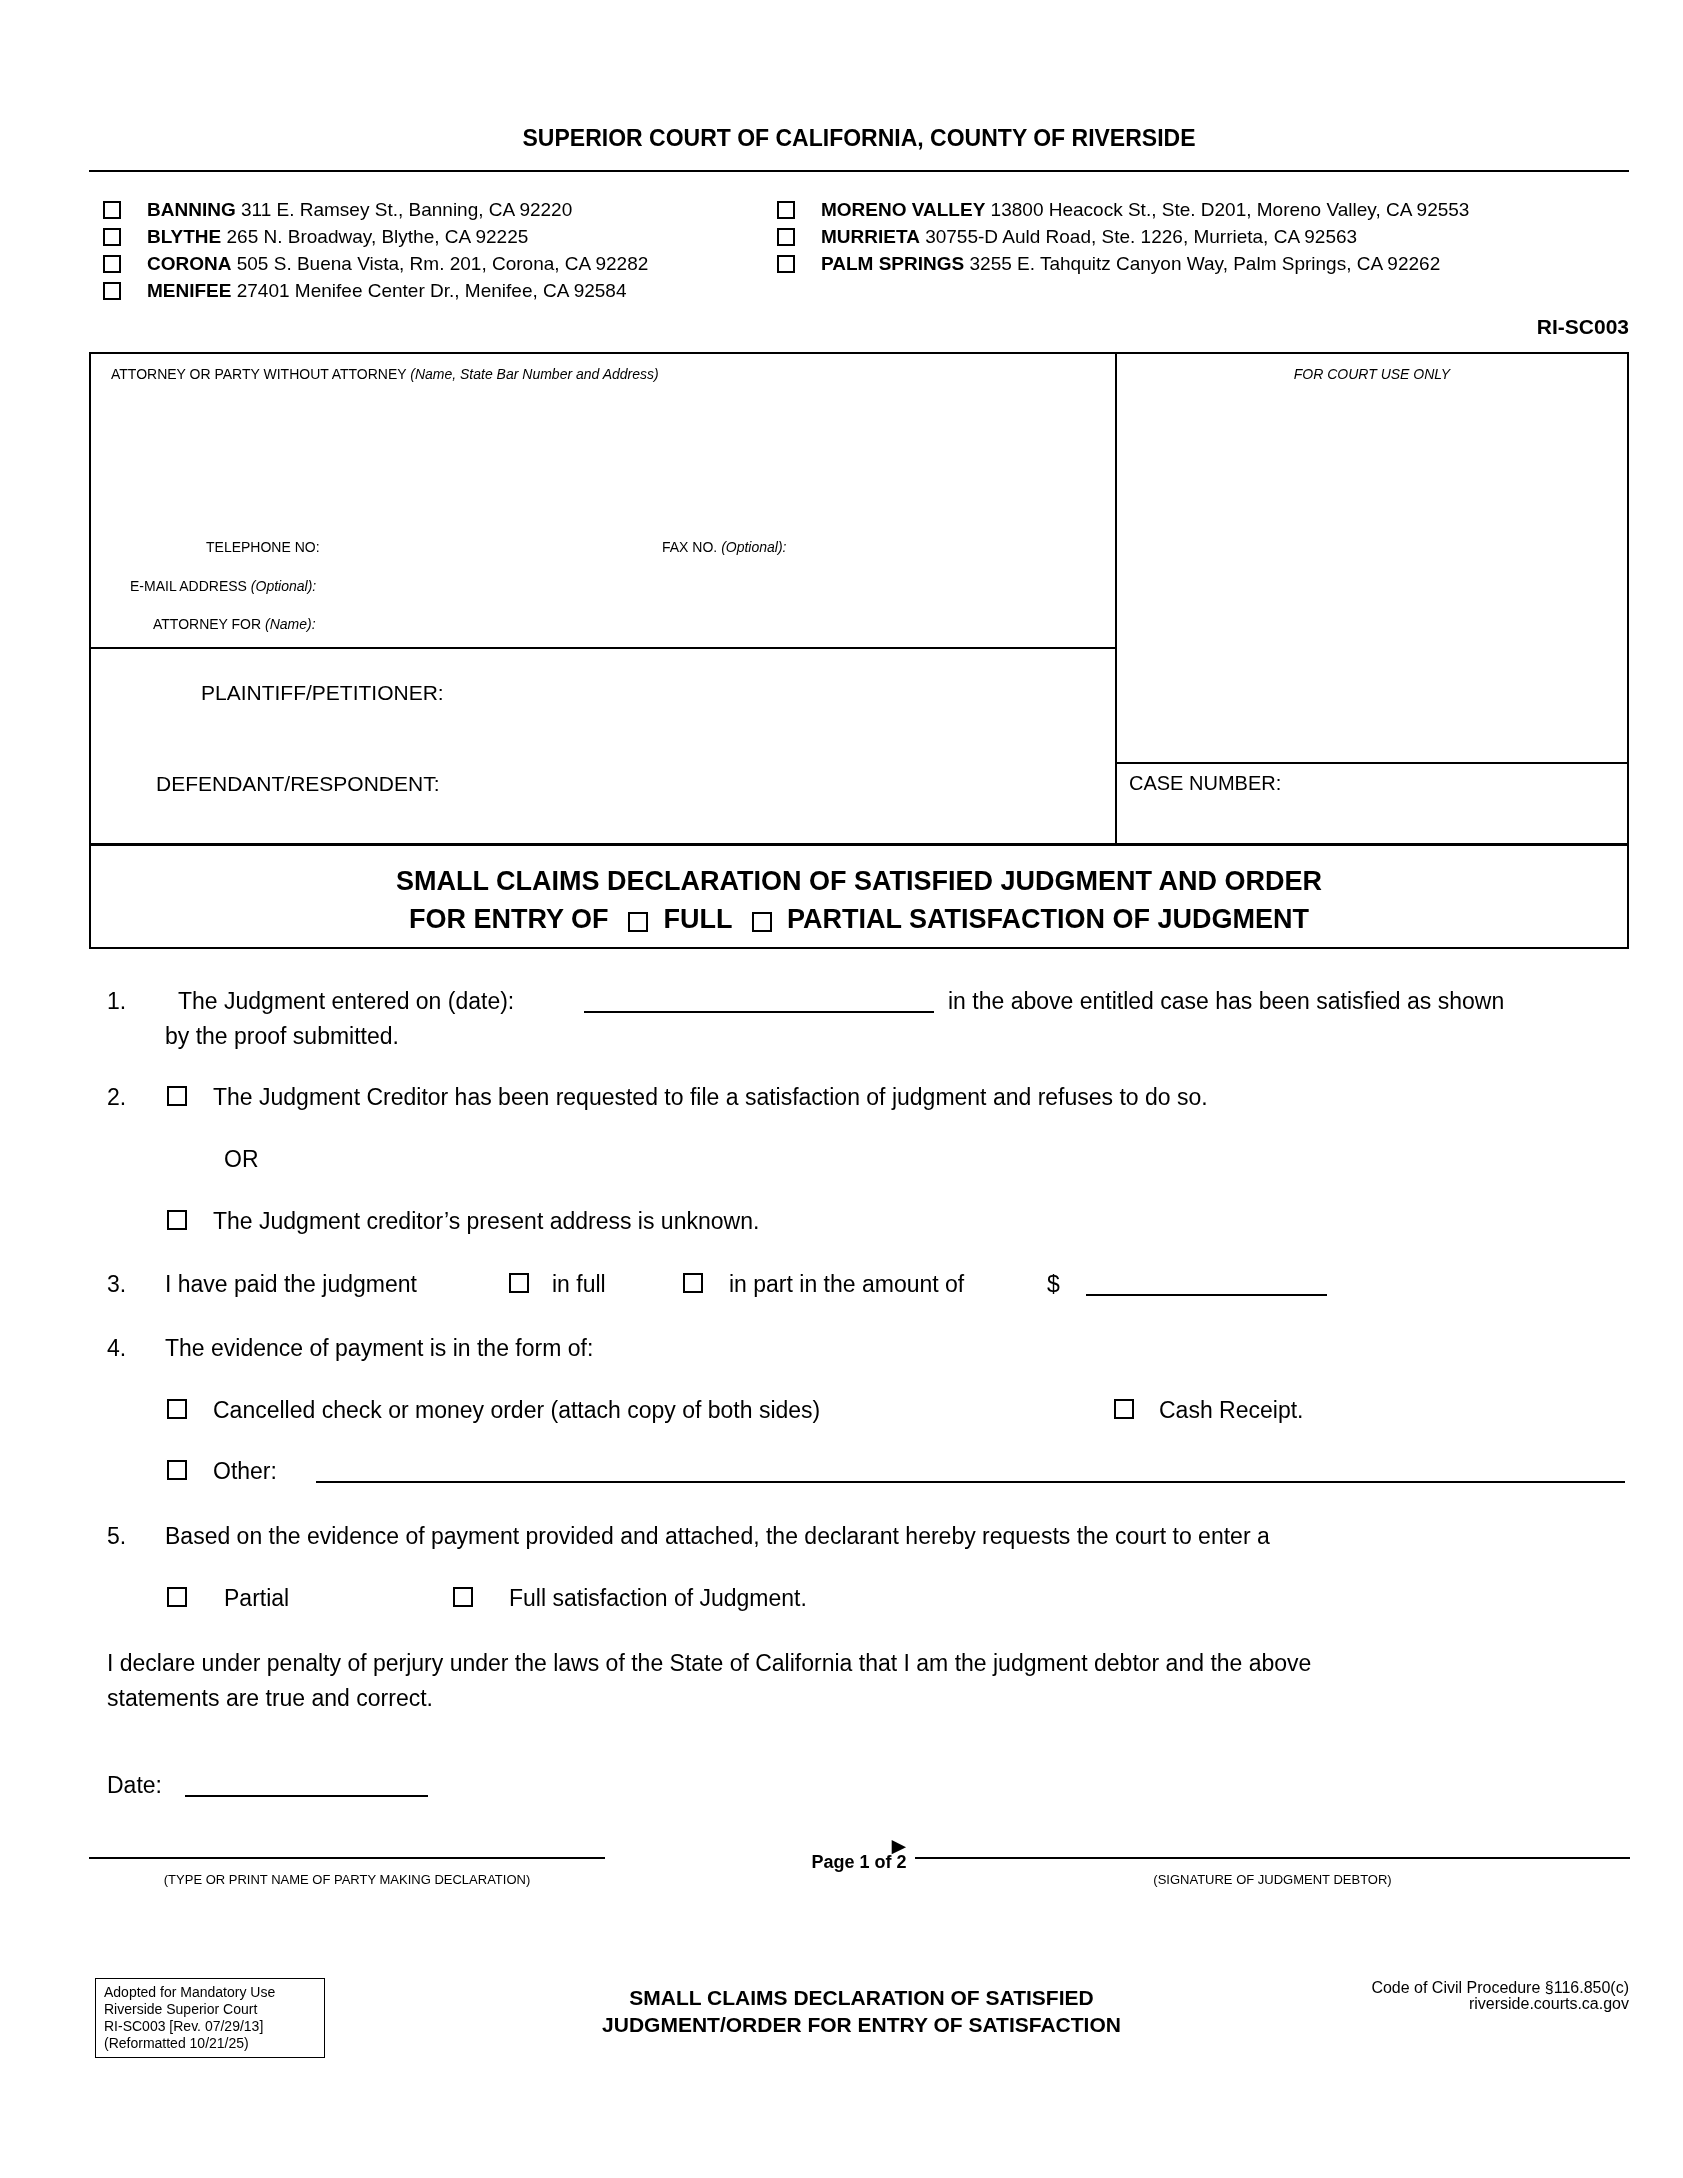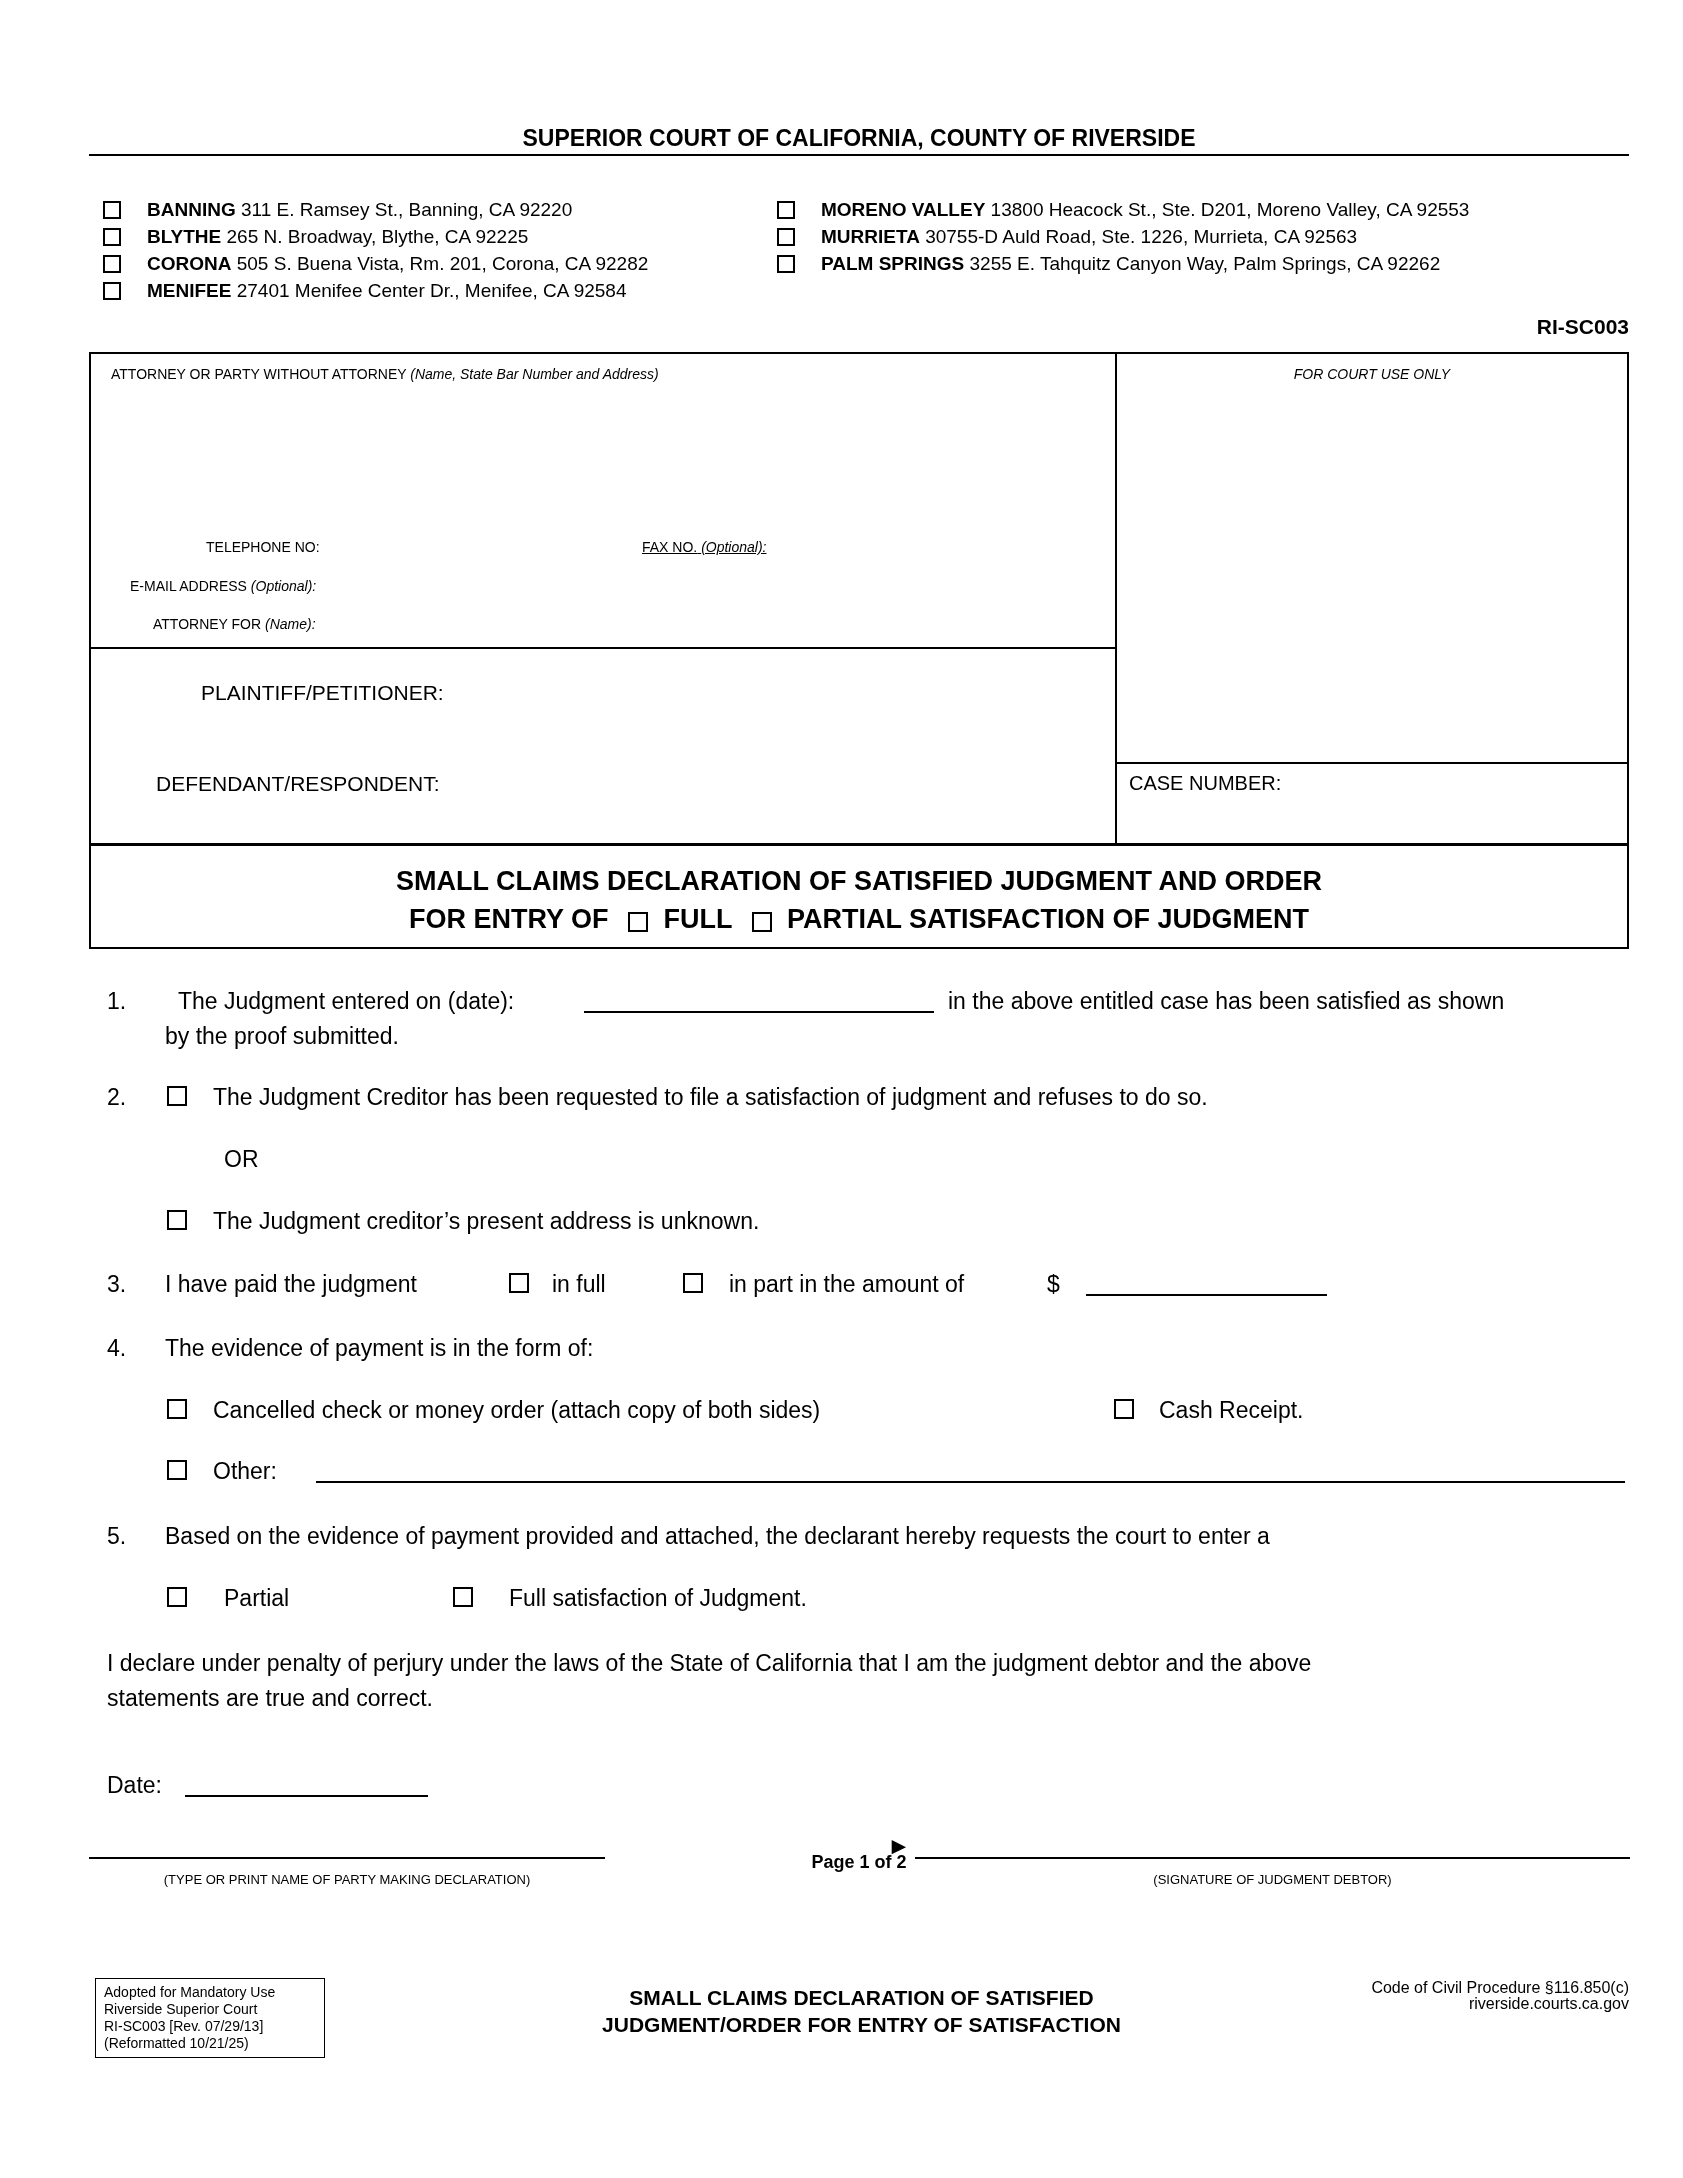--- a/index.html
+++ b/index.html
@@ -21,21 +21,21 @@
   .row { position:absolute; left:89px; width:1540px; font-size:23px; line-height:28px; height:28px; }
   .loc-row { display:flex; align-items:center; gap:26px; height:27px; font-size:19px; white-space:nowrap; }
   .sigcap { text-align:center; font-size:13px; }
   .smalllabel { font-size:14px; white-space:nowrap; }
 </style>
 </head>
 <body>
 
 <div class="page">
 
-  <div class="abs" style="top:125px; left:89px; width:1540px; border-bottom:2px solid #000; padding-bottom:2px;">
+  <div class="abs" style="top:125px; left:89px; width:1540px; border-bottom:2px solid #000; padding-bottom:18px;">
     <div class="b" style="text-align:center; font-size:23px;">SUPERIOR COURT OF CALIFORNIA, COUNTY OF RIVERSIDE</div>
   </div>
 
   <div class="abs" style="top:196px; left:89px; width:1540px; display:flex;text-align:center;">
     <div style="width:688px; padding-left:14px;">
       <div class="loc-row">
         <span class="cb small"></span>
         <span><b>BANNING</b> <span>311 E. Ramsey St., Banning, CA 92220</span></span>
       </div>
       <div class="loc-row">
@@ -69,21 +69,21 @@
 
   <div class="abs b" style="top:315px; left:89px; width:1540px; text-align:right; font-size:21px;">RI-SC003</div>
 
   <div class="abs" style="top:352px; left:89px; width:1540px; height:493px; border:2px solid #000; display:flex;">
     <div style="width:1026px; border-right:2px solid #000; display:flex; flex-direction:column;">
       <div style="height:295px; border-bottom:2px solid #000; position:relative;">
         <div class="abs smalllabel" style="top:12px; left:20px;">
           <span>ATTORNEY OR PARTY WITHOUT ATTORNEY</span> <span class="i">(Name, State Bar Number and Address)</span>
         </div>
         <div class="abs smalllabel" style="top:185px; left:115px;"><span>TELEPHONE NO:</span></div>
-        <div class="abs smalllabel" style="top:185px; left:551px;text-decoration:underline;">
+        <div class="abs smalllabel" style="top:185px; left:571px;">
           <span>FAX NO.</span> <span class="i">(Optional):</span>
         </div>
         <div class="abs smalllabel" style="top:224px; left:39px;">
           <span>E-MAIL ADDRESS</span> <span class="i">(Optional):</span>
         </div>
         <div class="abs smalllabel" style="top:262px; left:62px;">
           <span>ATTORNEY FOR</span> <span class="i">(Name):</span>
         </div>
       </div>
       <div style="flex:1; position:relative; font-size:21px;">

